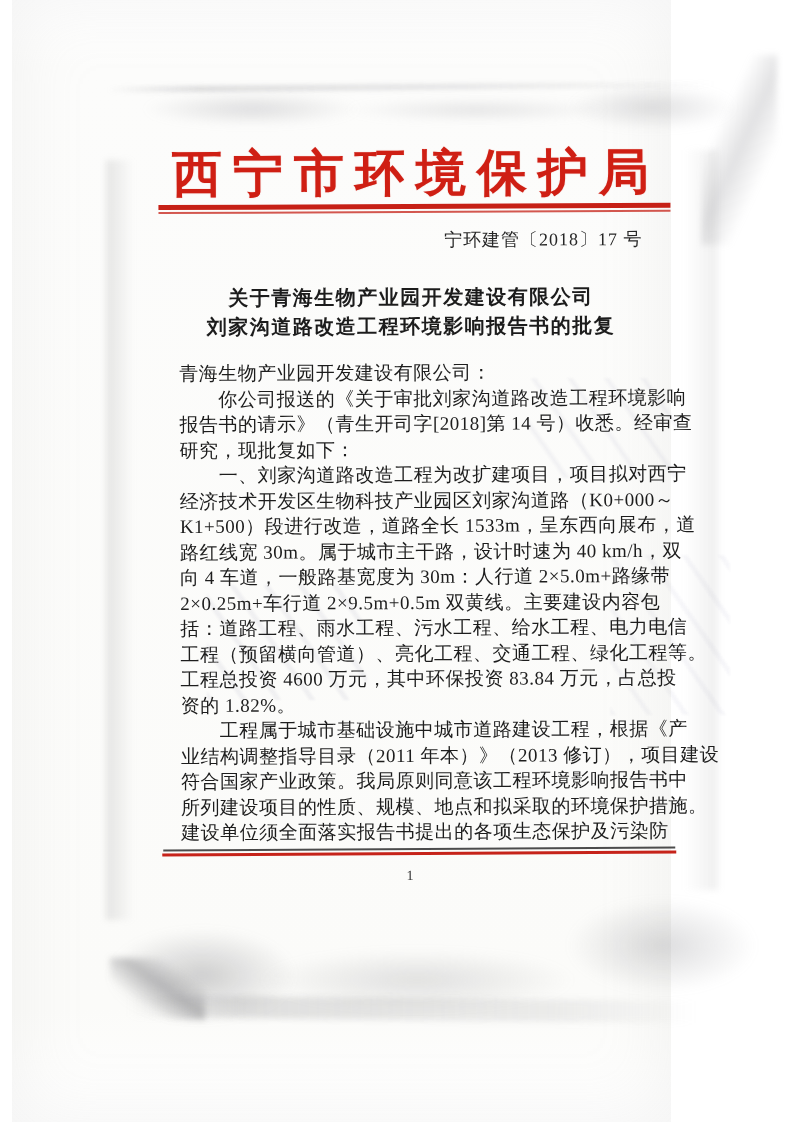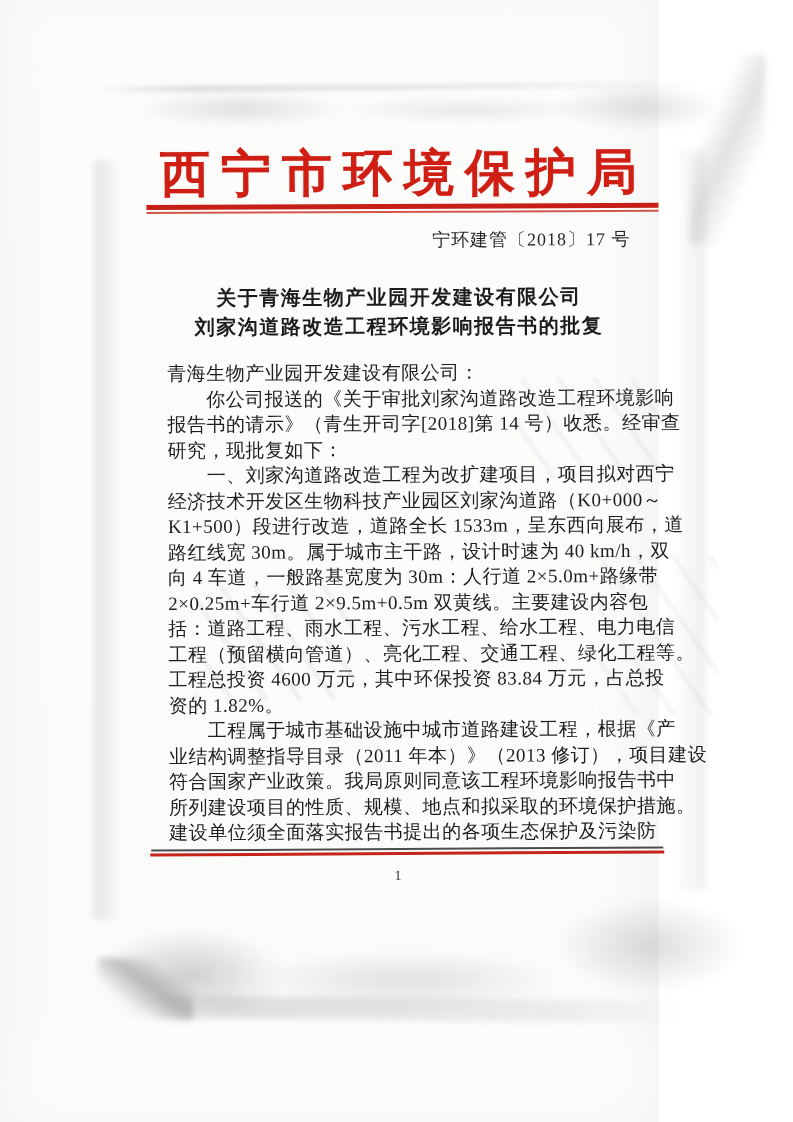--- a/index.html
+++ b/index.html
@@ -3,21 +3,21 @@
 <meta charset="utf-8">
 <style>
   html,body{margin:0;padding:0;}
   body{
     width:793px;height:1122px;
     background:#ffffff;
     font-family:"Liberation Serif","DejaVu Serif",serif;
     position:relative;overflow:hidden;
   }
   .page{
-    position:absolute;left:0;top:0;width:659px;height:1122px;
+    position:absolute;left:12px;top:0;width:659px;height:1122px;
     background:linear-gradient(180deg,#ffffff 0%,#fcfcfb 6%,#fbfbf9 90%,#ffffff 100%);
     box-shadow:inset 0 0 70px rgba(190,190,190,.18);
   }
   .content{
     position:absolute;left:0;top:0;width:793px;height:1122px;
     transform:rotate(-0.25deg);
     color:#1f1f1f;
   }
   
   .agency{

